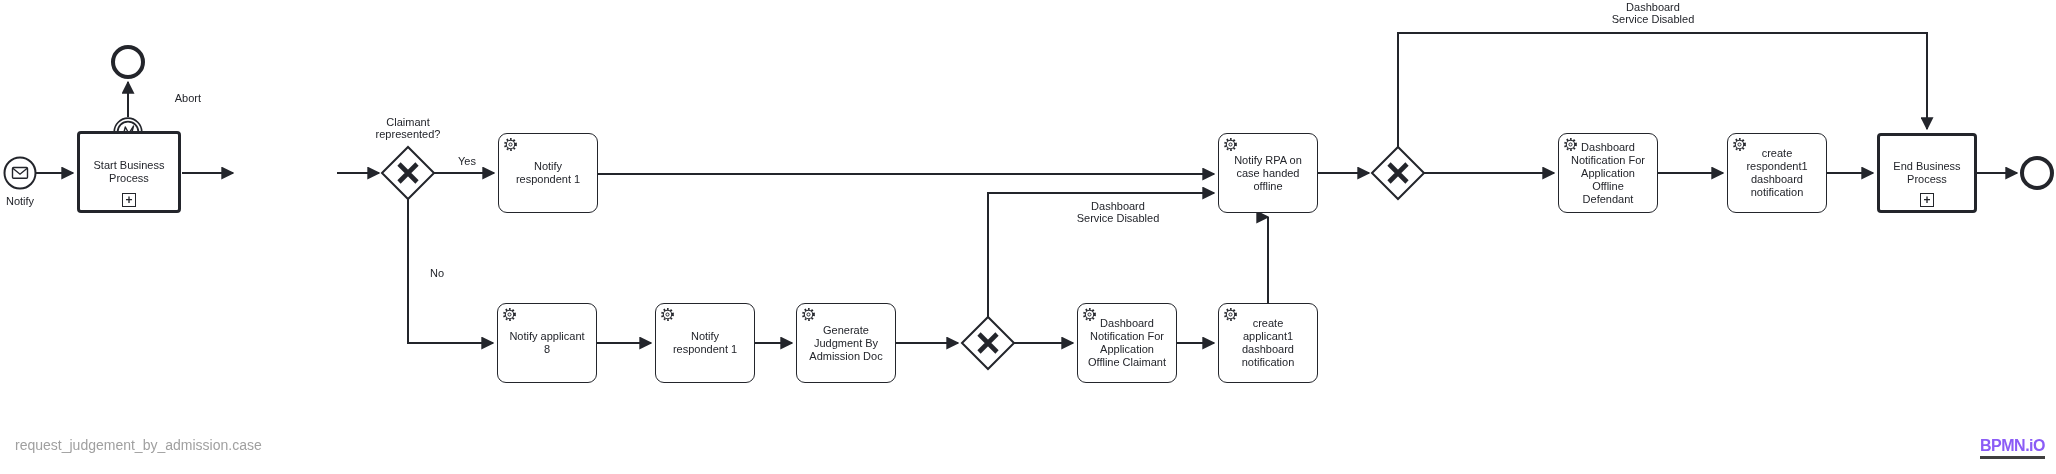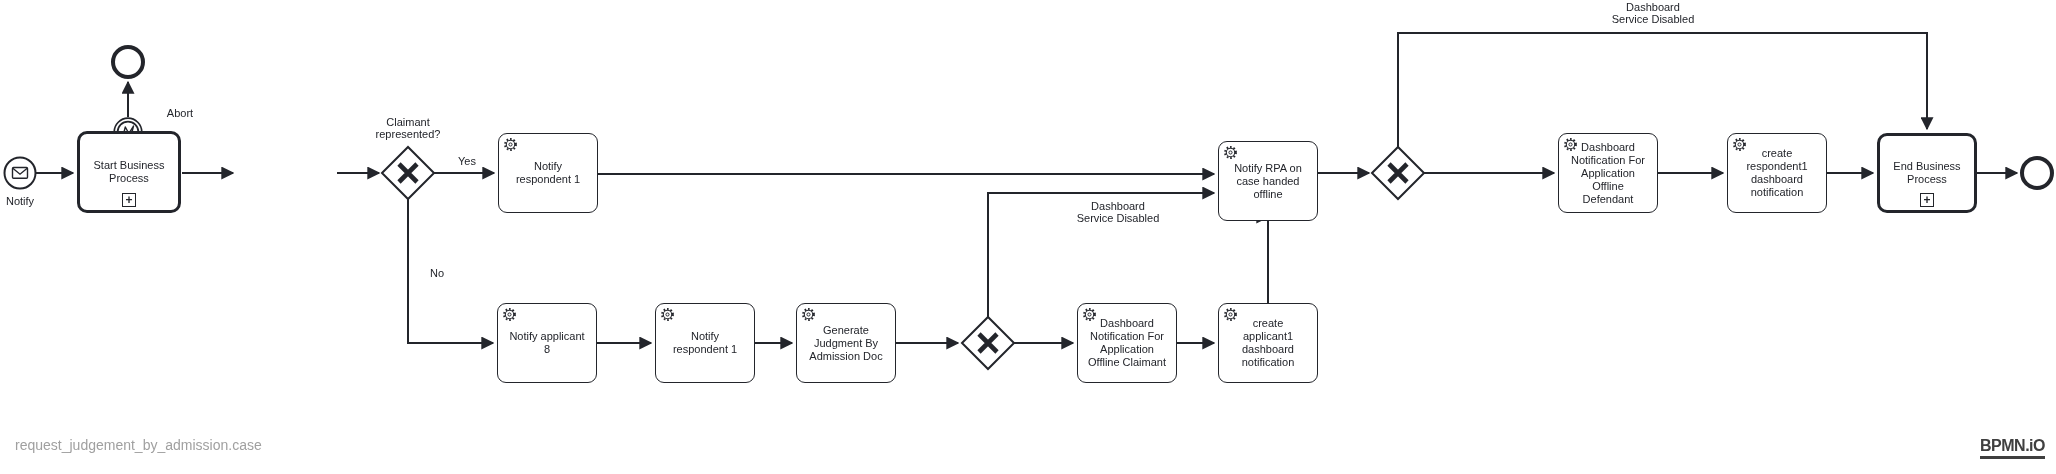--- a/index.html
+++ b/index.html
@@ -16,21 +16,21 @@
   
   .task {
     position: absolute; box-sizing: border-box;
     border: 1.8px solid #23252b; border-radius: 9px;
     background: #ffffff;
     display: flex; align-items: center; justify-content: center;
     text-align: center; padding: 2px 5px;
     font-size: 11px; line-height: 13px;
     white-space: pre-line;
   }
-  .call-activity { border-width: 3.5px; border-radius: 10px; }
+  .call-activity { border-width: 3.5px; border-radius: 4px; }
   .task .label { white-space: pre-line; }
   .gear {
     position: absolute; left: 4px; top: 3px; width: 15px; height: 15px;
     pointer-events: none;
   }
   .plus-marker {
     position: absolute; left: 50%; bottom: 3px; transform: translateX(-50%);
     width: 14px; height: 14px; box-sizing: border-box;
     border: 1.6px solid #23252b;
     display: flex; align-items: center; justify-content: center;
@@ -46,21 +46,21 @@
   .dlabel.left { text-align: left; padding-left: 15px; }
 
   
   .file-name {
     position: absolute; left: 15px; top: 437px;
     font-size: 14px; color: #a0a0a0;
   }
   .bpmn-logo {
     position: absolute; right: 11px; top: 437px;
     font-size: 16px; font-weight: 700; letter-spacing: -0.5px;
-    color: #404040; border-bottom: 3.5px solid #3f3f3f;
+    color: #8b5cf6; border-bottom: 3.5px solid #3f3f3f;
     padding-bottom: 1px; text-decoration: none; cursor: pointer;
   }
 
   svg .shape { fill: #ffffff; stroke: #23252b; }
   svg .edge  { fill: none; stroke: #23252b; stroke-width: 2; }
 </style>
 </head>
 <body>
 
 <div id="canvas">
@@ -189,21 +189,21 @@
   <div class="task" style="left:1218px;top:303px;width:100px;height:80px;">
     <svg class="gear">
         <use href="#gear"></use>
       </svg>
     <span class="label">create
 applicant1
 dashboard
 notification</span>
   </div>
 
-  <div class="task" style="left:1218px;top:133px;width:100px;height:80px;margin-top:8px;">
+  <div class="task" style="left:1218px;top:133px;width:100px;height:80px;">
     <svg class="gear">
         <use href="#gear"></use>
       </svg>
     <span class="label">Notify RPA on
 case handed
 offline</span>
   </div>
 
   <div class="task" style="left:1558px;top:133px;width:100px;height:80px;">
     <svg class="gear">
@@ -227,21 +227,21 @@
   </div>
 
   <div class="task call-activity" style="left:1877px;top:133px;width:100px;height:80px;">
     <span class="label">End Business
 Process</span>
     <span class="plus-marker"></span>
   </div>
 
   <div class="dlabel" style="left:0px;top:195px;width:40px;">Notify</div>
 
-  <div class="dlabel" style="left:159px;top:107px;width:42px;">Abort</div>
+  <div class="dlabel" style="left:159px;top:92px;width:42px;text-align:right;">Abort</div>
 
   <div class="dlabel" style="left:358px;top:116px;width:100px;">Claimant
 represented?</div>
 
   <div class="dlabel" style="left:452px;top:155px;width:30px;">Yes</div>
 
   <div class="dlabel left" style="left:415px;top:267px;width:30px;">No</div>
 
   <div class="dlabel" style="left:1058px;top:200px;width:120px;">Dashboard
 Service Disabled</div>

